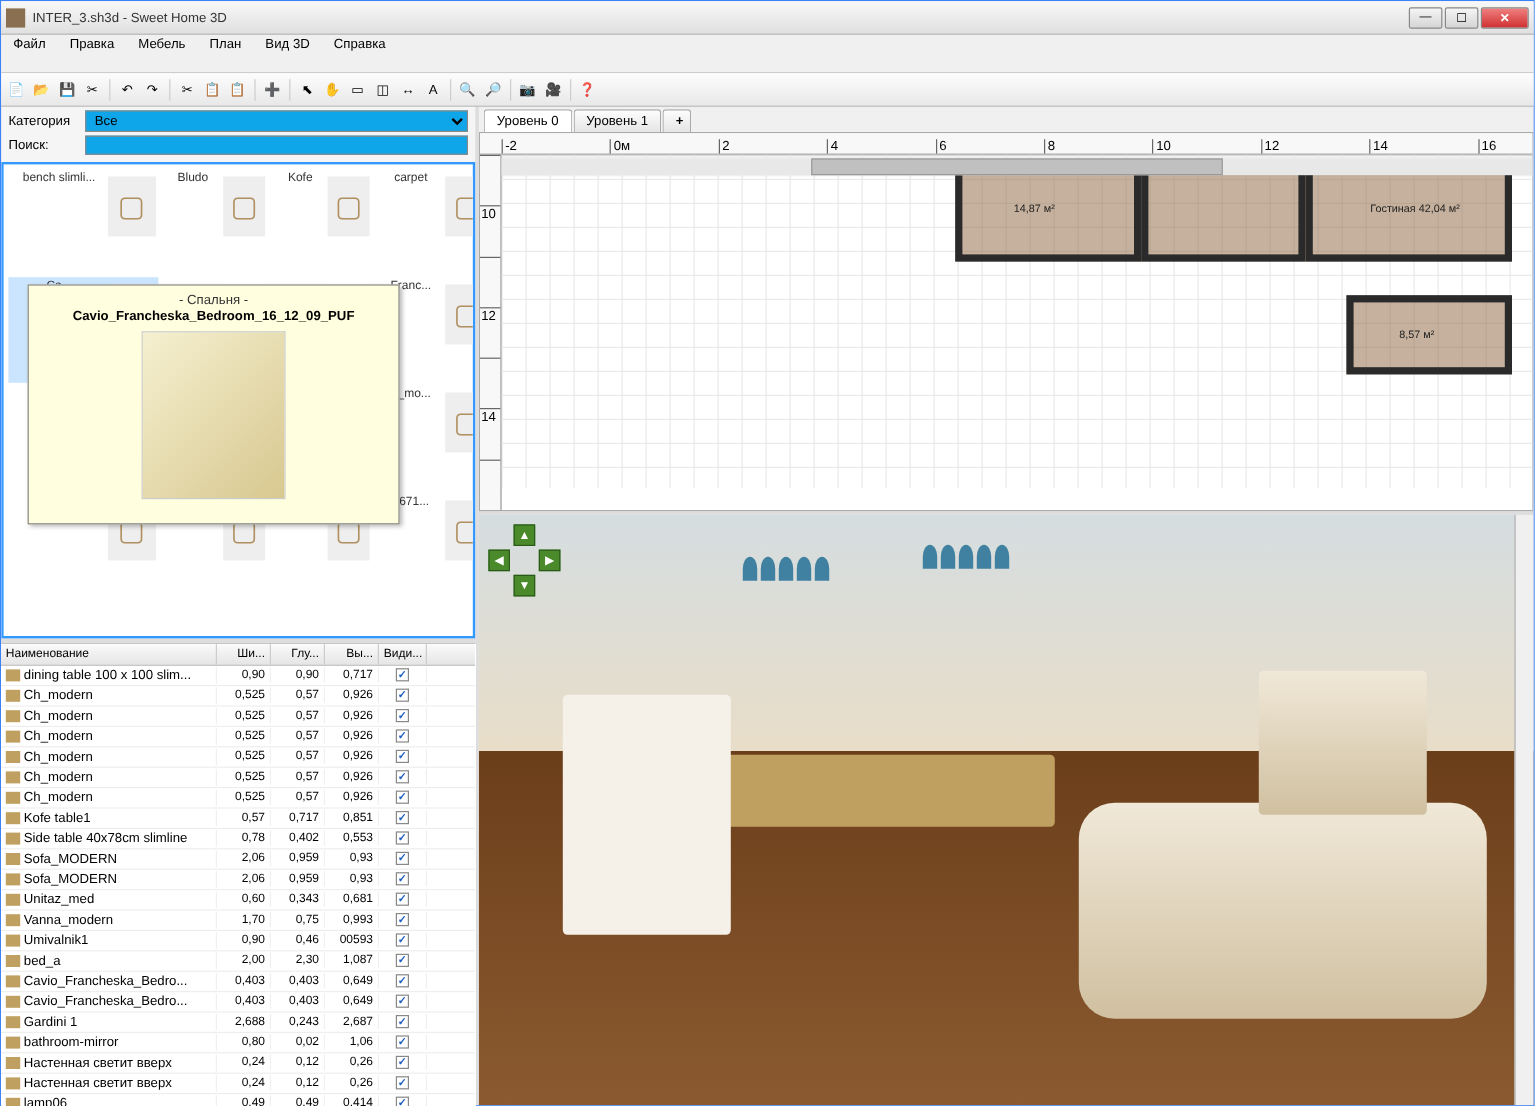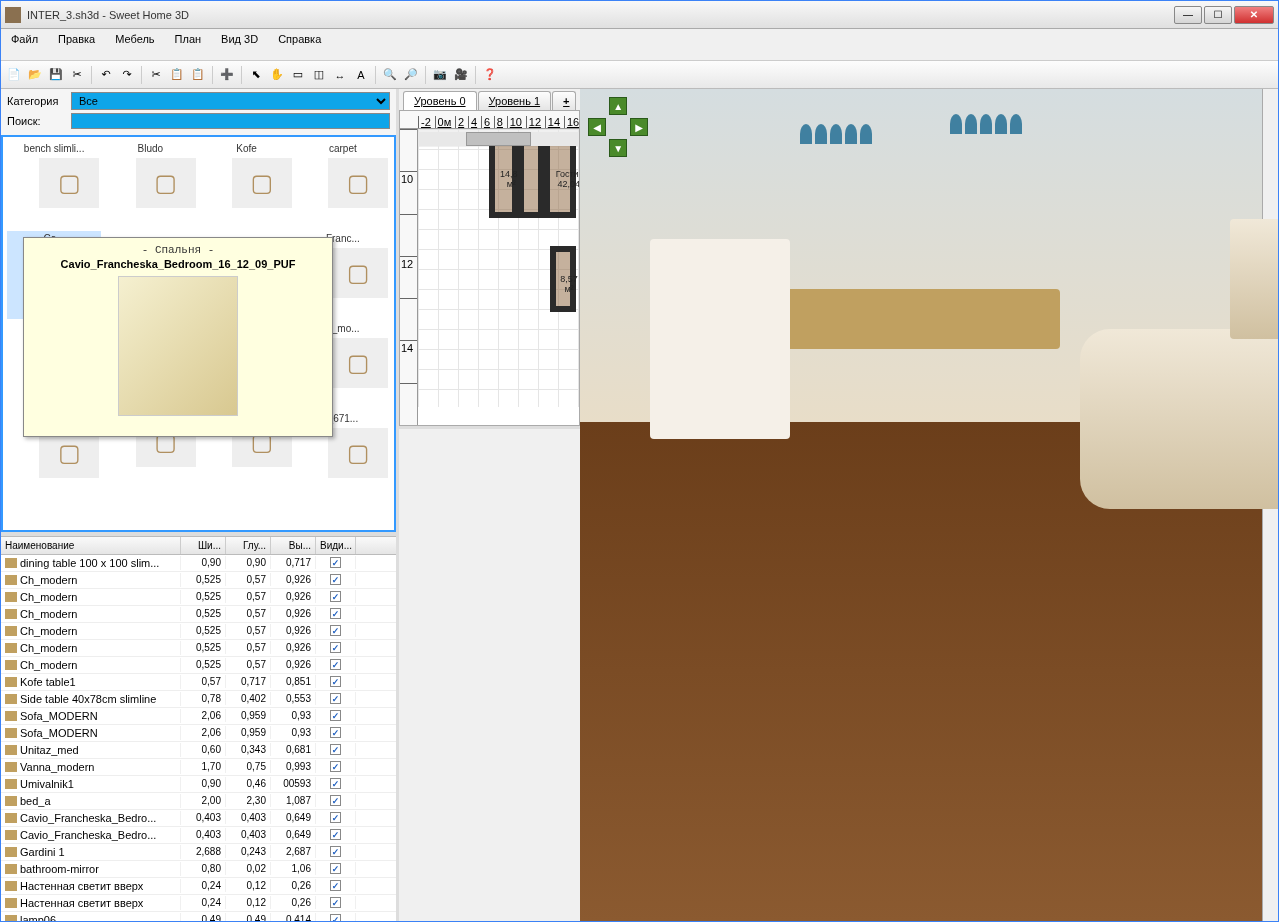--- a/index.html
+++ b/index.html
@@ -6,54 +6,54 @@
 body { background: #f0f0f0; width: 1279px; height: 922px; overflow: hidden; }
 .window { display: flex; flex-direction: column; height: 100%; border: 1px solid #3b82f6; }
 .titlebar { height: 28px; background: linear-gradient(#f8f8f8, #e0e0e0); display: flex; align-items: center; padding: 0 4px; border-bottom: 1px solid #aaa; }
 .app-icon { width: 16px; height: 16px; background: #8a7050; margin-right: 6px; }
 .title-text { flex: 1; color: #333; }
 .win-btns { display: flex; gap: 2px; }
 .win-btn { width: 28px; height: 18px; border: 1px solid #888; border-radius: 2px; display: flex; align-items: center; justify-content: center; font-size: 10px; cursor: pointer; }
 .win-min { background: linear-gradient(#f5f5f5,#d5d5d5); }
 .win-max { background: linear-gradient(#f5f5f5,#d5d5d5); }
 .win-close { background: linear-gradient(#f08080,#d03030); color: #fff; width: 40px; font-weight: bold; }
-.menubar { height: 32px; background: #f0f0f0; display: flex; align-items: flex-start; padding: 2px 6px; gap: 12px; border-bottom: 1px solid #ccc; }
+.menubar { height: 32px; background: #f0f0f0; display: flex; align-items: flex-end; padding: 15px 6px; gap: 12px; border-bottom: 1px solid #ccc; }
 .menu-item { cursor: pointer; padding: 2px 4px; }
 .toolbar { height: 28px; background: linear-gradient(#fdfdfd,#e8e8e8); display: flex; align-items: center; padding: 0 4px; gap: 3px; border-bottom: 1px solid #bbb; }
 .tb-btn { width: 18px; height: 18px; display: flex; align-items: center; justify-content: center; cursor: pointer; border-radius: 2px; }
 .tb-sep { width: 1px; height: 18px; background: #ccc; margin: 0 2px; }
 .main { flex: 1; display: flex; overflow: hidden; }
 .left { width: 398px; display: flex; flex-direction: column; border-right: 3px solid #ddd; }
 .catalog-filters { padding: 3px 6px; background: #f5f5f5; }
 .filter-row { display: flex; align-items: center; margin-bottom: 3px; gap: 4px; }
 .filter-row label { width: 60px; }
 .filter-row select, .filter-row input { flex: 1; border: 1px solid #888; padding: 1px 3px; background: #0ea5e9; }
 .catalog-grid { flex: 1; border: 2px solid #3399ff; background: #fff; overflow: hidden; display: grid; grid-template-columns: repeat(4, 1fr); grid-auto-rows: 88px; gap: 2px; padding: 4px; position: relative; }
-.cat-item { display: flex; flex-direction: column; align-items: flex-end; justify-content: flex-start; cursor: pointer; padding: 2px; }
+.cat-item { display: flex; flex-direction: row; align-items: flex-start; justify-content: flex-start; cursor: pointer; padding: 2px; }
 .cat-item.sel { background: #cce5ff; }
 .cat-label { font-size: 10px; color: #333; text-align: center; white-space: nowrap; overflow: hidden; text-overflow: ellipsis; width: 100%; }
 .cat-thumb { width: 60px; height: 50px; background: #eee; margin-top: 4px; display: flex; align-items: center; justify-content: center; font-size: 24px; color: #b09060; }
 .tooltip { position: absolute; left: 20px; top: 100px; width: 310px; height: 200px; background: #ffffe0; border: 1px solid #888; padding: 6px; text-align: center; z-index: 10; box-shadow: 2px 2px 4px rgba(0,0,0,0.3); }
-.tooltip .tt-cat { font-size: 11px; color: #333; font-family: Liberation Mono, monospace; }
+.tooltip .tt-cat { font-size: 11px; color: #333; }
 .tooltip .tt-name { font-size: 11px; font-weight: bold; margin: 2px 0 6px; }
 .tooltip .tt-img { width: 120px; height: 140px; margin: 0 auto; background: linear-gradient(135deg,#f5f0d0,#d8c890); border: 1px solid #ccc; }
 .splitter-h { height: 4px; background: #ddd; cursor: row-resize; }
 .furniture-table { flex: 1; background: #fff; overflow-y: scroll; border-top: 1px solid #bbb; }
 .ft-header { display: flex; background: linear-gradient(#fafafa,#e5e5e5); border-bottom: 1px solid #bbb; position: sticky; top: 0; }
 .ft-header > div { padding: 3px 4px; border-right: 1px solid #ccc; font-size: 10px; white-space: nowrap; overflow: hidden; }
 .ft-row { display: flex; border-bottom: 1px solid #eee; height: 17px; align-items: center; }
 .ft-row > div { padding: 1px 4px; border-right: 1px solid #f0f0f0; font-size: 10px; white-space: nowrap; overflow: hidden; }
 .c-name { width: 180px; display: flex; align-items: center; gap: 3px; }
 .c-w { width: 45px; text-align: right; }
 .c-d { width: 45px; text-align: right; }
 .c-h { width: 45px; text-align: right; }
 .c-v { width: 40px; text-align: center; }
 .ft-icon { width: 12px; height: 10px; background: #c0a060; display: inline-block; }
 .chk { width: 11px; height: 11px; border: 1px solid #888; background: #fff; display: inline-flex; align-items: center; justify-content: center; color: #2060c0; font-size: 9px; font-weight: bold; }
-.right { flex: 1; display: flex; overflow: hidden; text-decoration: underline; }
+.right { flex: 1; display: flex; flex-direction: column; overflow: hidden; }
 .plan-area { height: 340px; display: flex; flex-direction: column; border-bottom: 3px solid #ddd; }
 .tabs { display: flex; background: #f0f0f0; padding: 2px 4px 0; gap: 1px; }
 .tab { padding: 3px 10px; background: linear-gradient(#fdfdfd,#e5e5e5); border: 1px solid #aaa; border-bottom: none; border-radius: 3px 3px 0 0; cursor: pointer; }
 .tab.active { background: #fff; }
 .tab-add { width: 24px; text-align: center; font-weight: bold; }
 .plan-canvas { flex: 1; background: #fff; position: relative; overflow: hidden; border: 1px solid #aaa; }
 .ruler-h { height: 18px; background: #f8f8f8; border-bottom: 1px solid #999; display: flex; font-size: 9px; align-items: flex-end; padding-left: 18px; }
 .ruler-h span { flex: 1; border-left: 1px solid #666; padding-left: 2px; }
 .ruler-v { position: absolute; left: 0; top: 18px; bottom: 0; width: 18px; background: #f8f8f8; border-right: 1px solid #999; display: flex; flex-direction: column; font-size: 9px; }
 .ruler-v span { flex: 1; border-top: 1px solid #666; padding: 1px; }

